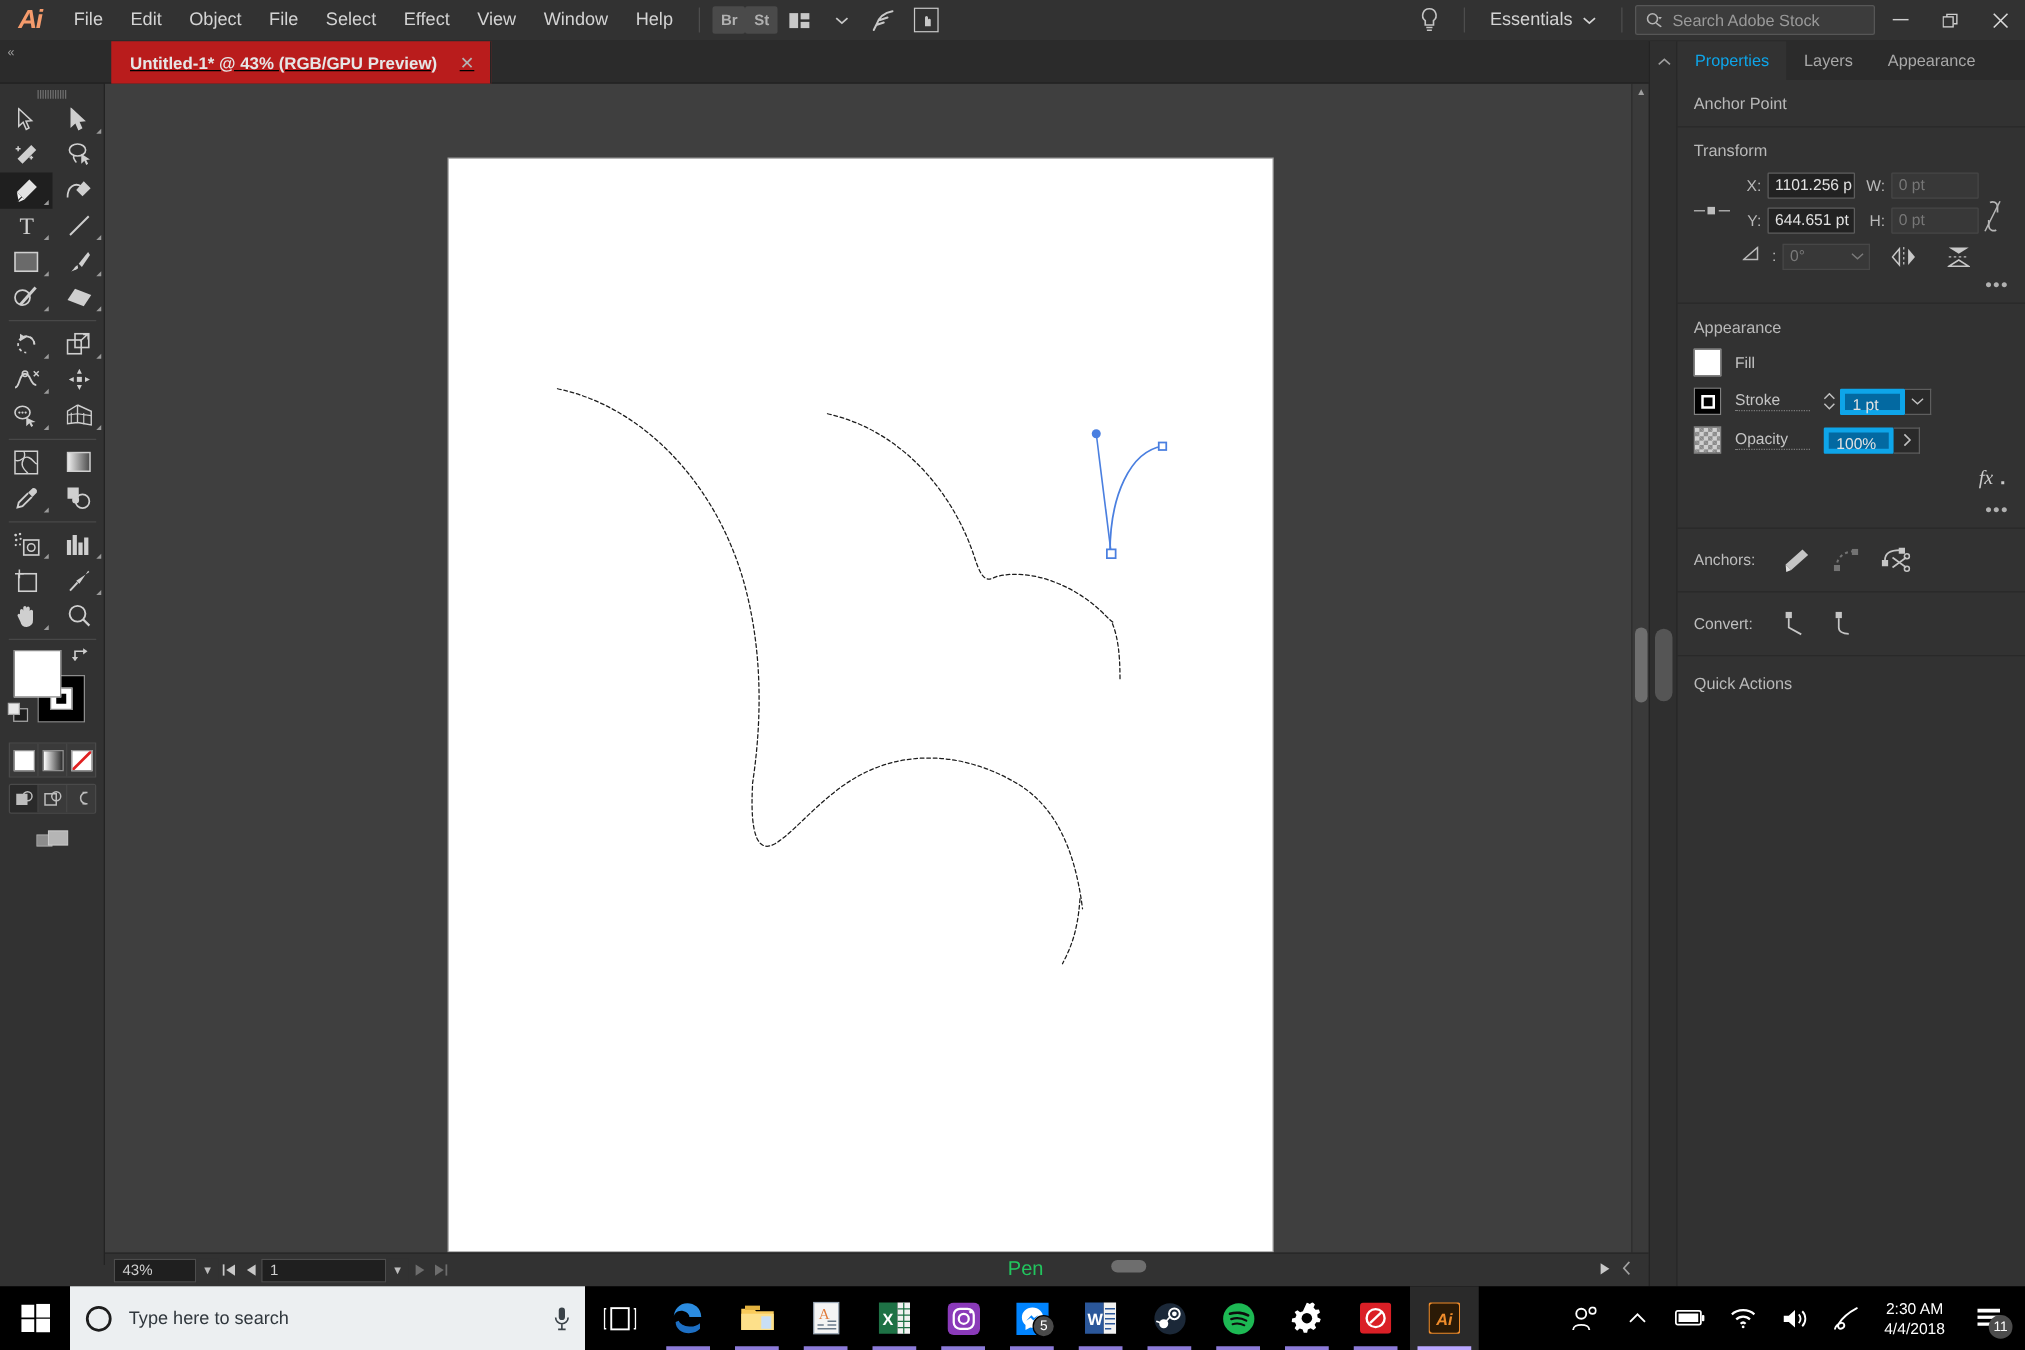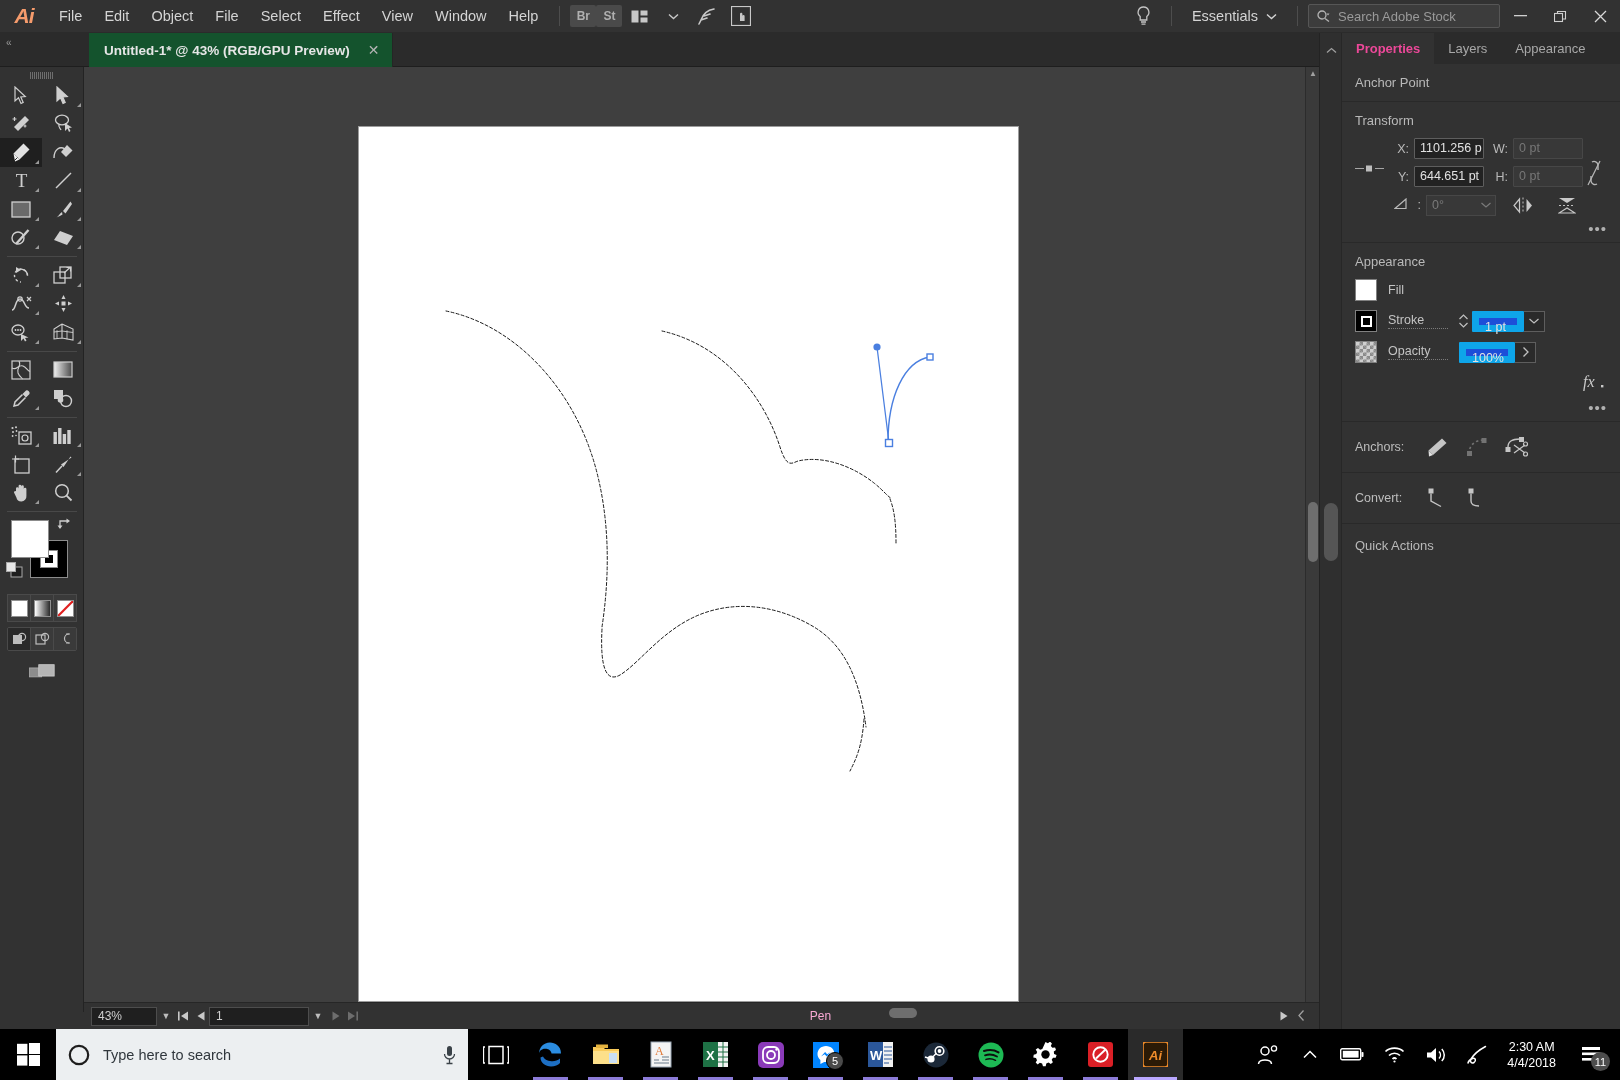--- a/index.html
+++ b/index.html
@@ -56,22 +56,22 @@
   
   .tabbar {
     position: absolute; left: 0; top: 33px; width: 1620px; height: 34px;
     background: #2b2b2b; border-bottom: 1px solid #1e1e1e;
   }
   .collapse-arrows {
     position: absolute; left: 6px; top: 4px; color: #9a9a9a; font-size: 10px;
   }
   .doc-tab {
     position: absolute; left: 89px; top: 0; height: 34px;
-    background: #14532d; display: flex; align-items: center;
-    padding: 0 13px 0 15px; gap: 18px; border-right: 1px solid #252525;
+    background: #b91c1c; display: flex; align-items: center;
+    padding: 0 13px 0 15px; gap: 18px; border-right: 1px solid #252525; text-decoration: underline;
   }
   .doc-tab-title { color: #e6e6e6; font-size: 13.5px; font-weight: bold; white-space: nowrap; }
   .doc-tab-close { color: #b4b4b4; font-size: 14px; cursor: pointer; }
   .tabbar-right-arrows {
     position: absolute; right: 8px; top: 5px; color: #8e8e8e; font-size: 11px;
   }
 
   
   .toolbar {
     position: absolute; left: 0; top: 67px; width: 84px; height: 945px;
@@ -182,21 +182,21 @@
   .sb-nav {
     width: 17px; height: 19px; color: #c8c8c8; font-size: 10px;
     display: flex; align-items: center; justify-content: center;
   }
   .sb-nav.dim { color: #6d6d6d; }
   .page-box {
     width: 100px; height: 19px; background: #1f1f1f; border: 1px solid #4d4d4d;
     color: #cfcfcf; font-size: 12px; line-height: 17px; padding-left: 6px;
   }
   .sb-tool {
-    flex: 1; text-align: center; color: #f9a8d4; font-size: 12px;
+    flex: 1; text-align: center; color: #22c55e; font-size: 16px;
   }
   .sb-right { display: flex; align-items: center; gap: 10px; padding-right: 14px; }
   .sb-hscroll-thumb {
     position: absolute; left: 805px; top: 5px; width: 28px; height: 10px;
     background: #6e6e6e; border-radius: 5px;
   }
 
   
   .rpanel {
     position: absolute; left: 1319px; top: 33px; width: 301px; height: 996px;
@@ -212,21 +212,21 @@
   .rail-thumb {
     position: absolute; left: 4px; top: 470px; width: 14px; height: 58px;
     background: #555; border-radius: 7px;
   }
   .ptabs { position: absolute; left: 22px; top: 0; width: 279px; height: 31px;
     display: flex; background: #2b2b2b; }
   .ptab {
     padding: 0 14px; height: 31px; line-height: 31px; font-size: 13px;
     color: #a8a8a8; cursor: default;
   }
-  .ptab.active { background: #323232; color: #ec4899; font-weight: bold; }
+  .ptab.active { background: #323232; color: #0ea5e9; font-weight: normal; }
   .psec { padding: 11px 14px 11px 13px; border-bottom: 1px solid #292929; position: relative; }
   .psec-title { color: #b9b9b9; font-size: 13px; margin-bottom: 10px; }
   .psec-title.solo { margin-bottom: 0; }
   .dots-btn {
     position: absolute; right: 14px; bottom: 8px; color: #b0b0b0;
     font-size: 15px; letter-spacing: 1px; line-height: 10px;
   }
 
   
   .xform { display: flex; align-items: flex-start; gap: 9px; }
@@ -262,21 +262,21 @@
       linear-gradient(45deg, #8a8a8a 25%, transparent 25%, transparent 75%, #8a8a8a 75%),
       linear-gradient(45deg, #8a8a8a 25%, #cfcfcf 25%, #cfcfcf 75%, #8a8a8a 75%);
     background-size: 7px 7px; background-position: 0 0, 3.5px 3.5px;
   }
   .ap-lbl { color: #c4c4c4; font-size: 12.5px; width: 60px;
     border-bottom: 1px dotted #7b7b7b; padding-bottom: 1px; }
   .ap-lbl.plain { border-bottom: none; }
   .stepper { display: flex; flex-direction: column; justify-content: center;
     color: #c0c0c0; font-size: 7px; line-height: 7px; gap: 2px; }
   .ap-fld {
-    height: 21px; background: #1d4ed8; border: 7px solid #0ea5e9; color: #e2e2e2;
+    height: 21px; background: #0369a1; border: 4px solid #0ea5e9; color: #e2e2e2;
     font-size: 12.5px; line-height: 19px; padding: 0 6px; border-radius: 1px;
   }
   .ap-drop {
     width: 21px; height: 21px; background: #2a2a2a; border: 1px solid #5e5e5e;
     border-left: none; color: #c0c0c0; font-size: 9px;
     display: flex; align-items: center; justify-content: center;
   }
   .fx-row { color: #c9c9c9; font-size: 15px; font-style: italic; margin-top: 4px; text-align: right; }
 
   .icon-row { display: flex; align-items: center; gap: 14px; }

